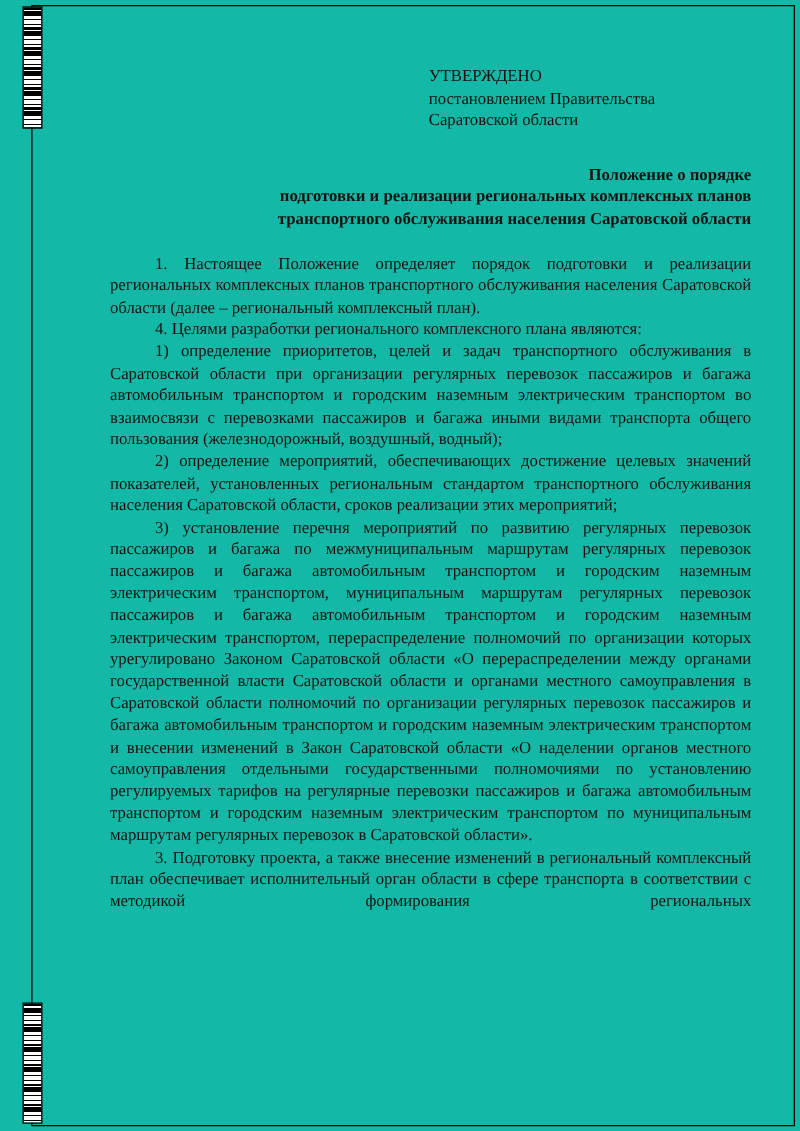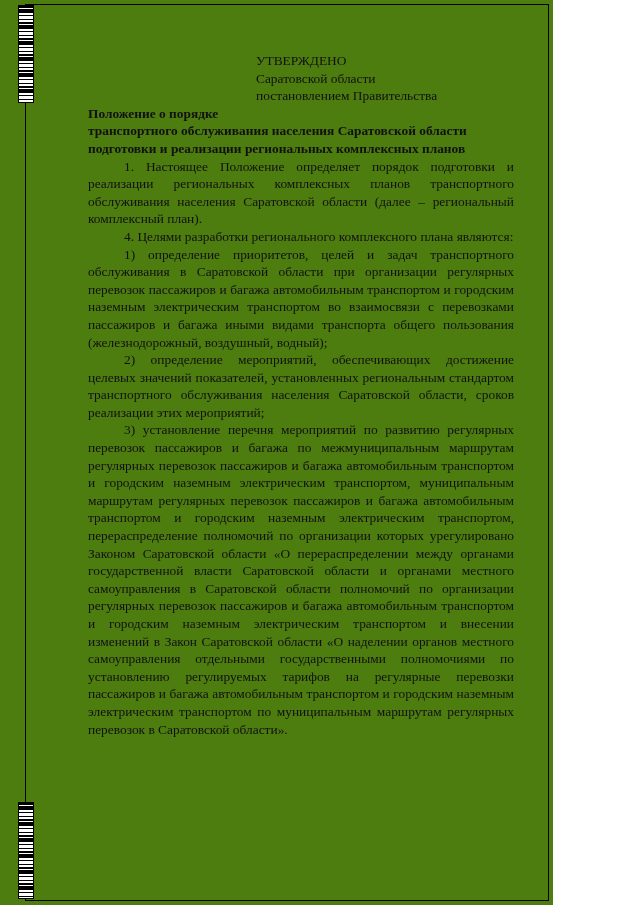--- a/index.html
+++ b/index.html
@@ -5,23 +5,23 @@
   html, body {
     margin: 0;
     padding: 0;
     background: #ffffff;
     width: 640px;
     height: 905px;
     overflow: hidden;
   }
   .page {
     position: relative;
-    width: 553px;
+    width: 640px;
     height: 905px;
-    background: #4d7c0f;
+    background: #14b8a6;
     font-family: "Liberation Serif", "DejaVu Serif", serif;
     color: #111111;
   }
   .page-border {
     position: absolute;
     left: 25px;
     top: 4px;
     right: 4px;
     bottom: 4px;
     border: 1.5px solid #000;
@@ -56,24 +56,26 @@
     line-height: 17.6px;
   }
   .approval-block {
     width: 248px;
     margin-left: auto;
     margin-right: 10px;
     text-align: left;
   }
   .approval-block div { white-space: nowrap; }
   .doc-title {
-    text-align: left;
+    margin-top: 26px;
+    text-align: right;
     font-weight: bold;
   }
   .body-text {
+    margin-top: 18px;
   }
   .body-text p {
     margin: 0;
     text-indent: 36px;
     text-align: justify;
     text-justify: inter-word;
   }
   .body-text p.continued {
     text-align-last: justify;
   }
@@ -85,33 +87,34 @@
 
   <div class="page-border"></div>
 
   <div class="barcode barcode-top"></div>
   <div class="barcode barcode-bottom"></div>
 
   <div class="content">
 
     <div class="approval-block">
       <div>УТВЕРЖДЕНО</div>
+      <div>постановлением Правительства</div>
       <div>Саратовской области</div>
-      <div>постановлением Правительства</div>
     </div>
 
     <div class="doc-title">
       <div>Положение о порядке</div>
+      <div>подготовки и реализации региональных комплексных планов</div>
       <div>транспортного обслуживания населения Саратовской области</div>
-      <div>подготовки и реализации региональных комплексных планов</div>
     </div>
 
     <div class="body-text">
       <p>1. Настоящее Положение определяет порядок подготовки и реализации региональных комплексных планов транспортного обслуживания населения Саратовской области (далее – региональный комплексный план).</p>
       <p>4. Целями разработки регионального комплексного плана являются:</p>
       <p>1) определение приоритетов, целей и задач транспортного обслуживания в Саратовской области при организации регулярных перевозок пассажиров и багажа автомобильным транспортом и городским наземным электрическим транспортом во взаимосвязи с перевозками пассажиров и багажа иными видами транспорта общего пользования (железнодорожный, воздушный, водный);</p>
       <p>2) определение мероприятий, обеспечивающих достижение целевых значений показателей, установленных региональным стандартом транспортного обслуживания населения Саратовской области, сроков реализации этих мероприятий;</p>
       <p>3) установление перечня мероприятий по развитию регулярных перевозок пассажиров и багажа по межмуниципальным маршрутам регулярных перевозок пассажиров и багажа автомобильным транспортом и городским наземным электрическим транспортом, муниципальным маршрутам регулярных перевозок пассажиров и багажа автомобильным транспортом и городским наземным электрическим транспортом, перераспределение полномочий по организации которых урегулировано Законом Саратовской области «О перераспределении между органами государственной власти Саратовской области и органами местного самоуправления в Саратовской области полномочий по организации регулярных перевозок пассажиров и багажа автомобильным транспортом и городским наземным электрическим транспортом и внесении изменений в Закон Саратовской области «О наделении органов местного самоуправления отдельными государственными полномочиями по установлению регулируемых тарифов на регулярные перевозки пассажиров и багажа автомобильным транспортом и городским наземным электрическим транспортом по муниципальным маршрутам регулярных перевозок в Саратовской области».</p>
+      <p class="continued">3. Подготовку проекта, а также внесение изменений в региональный комплексный план обеспечивает исполнительный орган области в сфере транспорта в соответствии с методикой формирования региональных</p>
     </div>
 
   </div>
 
 </div>
 
 </body></html>

